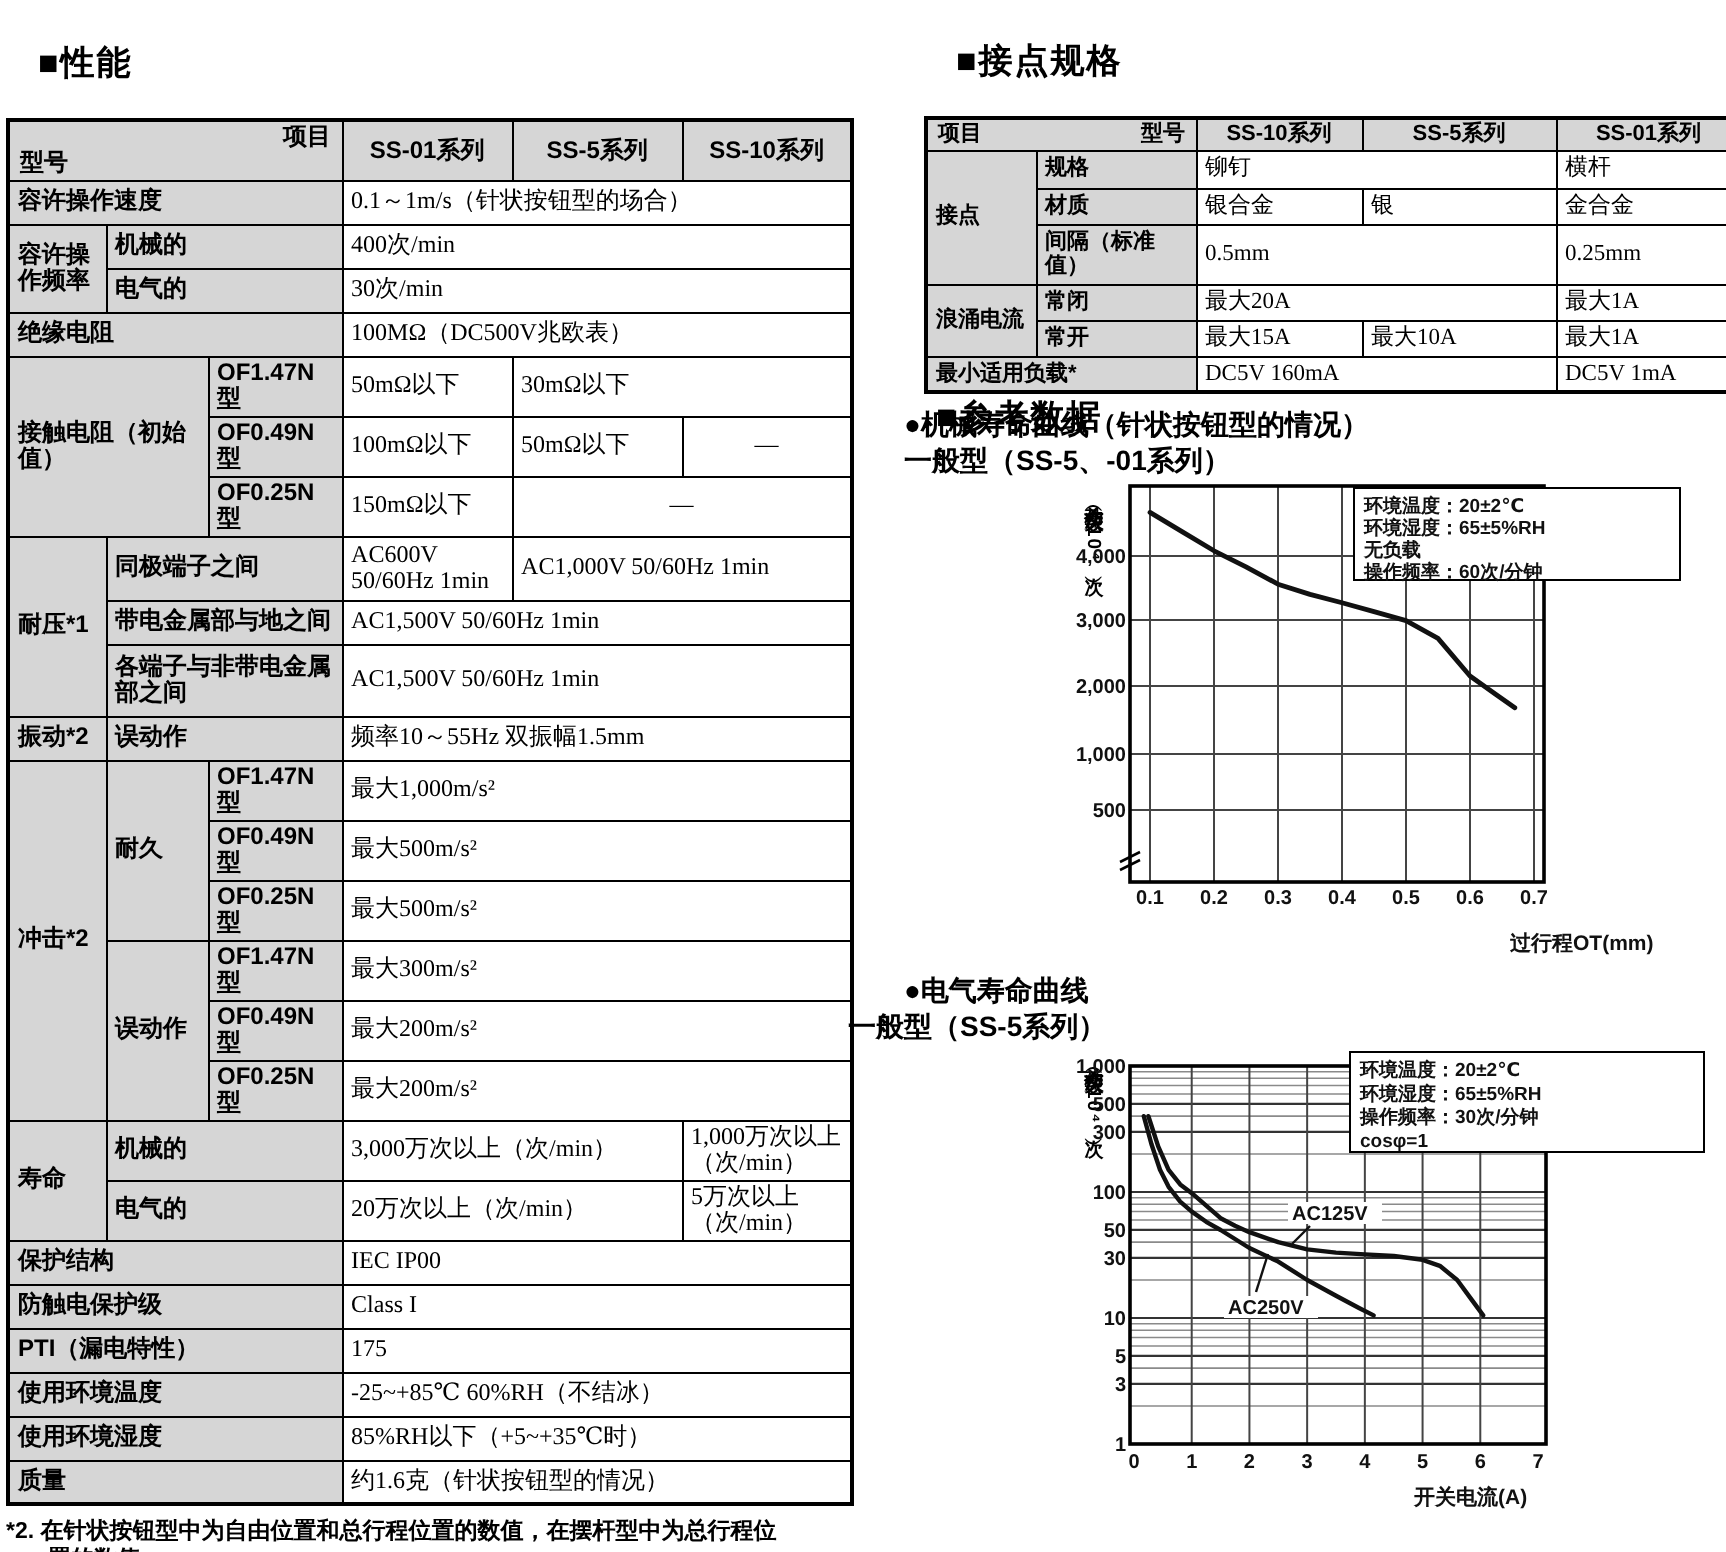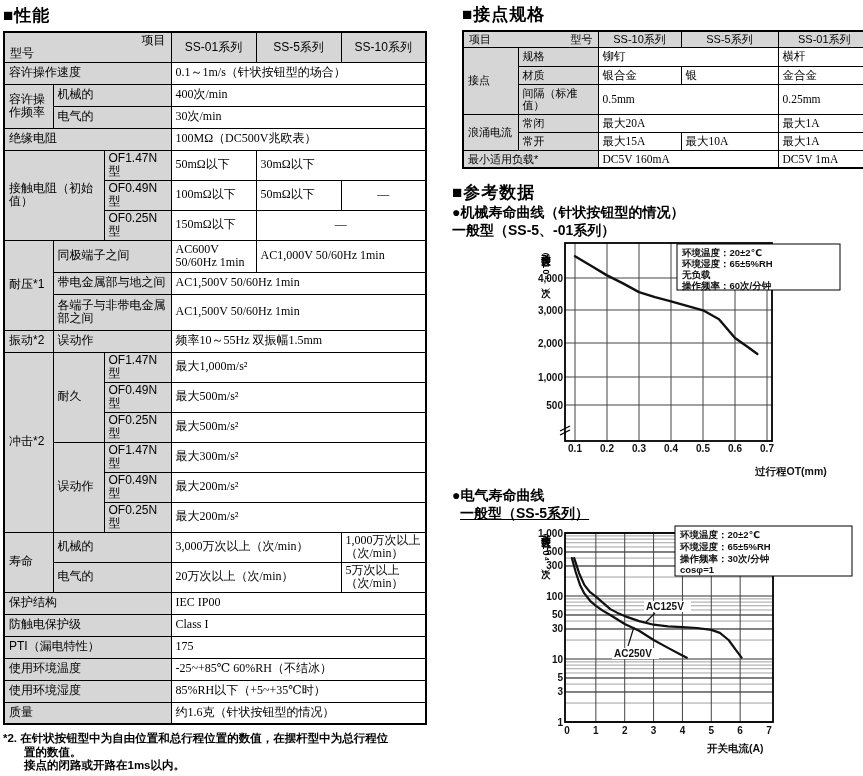--- a/index.html
+++ b/index.html
@@ -1,23 +1,23 @@
 <!DOCTYPE html>
 <html><head>
 <meta charset="utf-8">
 <style>
   html,body{margin:0;padding:0;background:#fff;}
   #page{position:relative;width:863px;height:776px;background:#fff;overflow:hidden;
         font-family:"Liberation Sans","DejaVu Sans",sans-serif;color:#000;}
-  h2.sec{margin:0;font-size:17px;font-weight:bold;letter-spacing:1px;}
+  h2.sec{margin:16px;font-size:17px;font-weight:bold;letter-spacing:1px;}
   h3.sub{margin:0;font-size:14px;font-weight:bold;}
   .abs{position:absolute;}
   table.spec{border-collapse:collapse;table-layout:fixed;border:2px solid #000;margin-top:4px;}
   table.spec td{border:1.5px solid #000;padding:1px 4px;vertical-align:middle;overflow:hidden;}
-  td.lab{background:#d6d6d6;font-weight:normal;font-size:12px;line-height:13.5px;}
+  td.lab{background:#d6d6d6;font-weight:bold;font-size:12px;line-height:13.5px;}
   td.val{background:#fff;font-family:"Liberation Serif","DejaVu Serif",serif;font-size:12px;line-height:13.5px;margin-left:28px;}
   td.ctr{text-align:center;}
   #contact-table td.lab{font-size:11px;line-height:12.5px;}
   #contact-table td.val{font-size:11.5px;line-height:12.5px;}
   td.hdr-split{position:relative;}
   td.hdr-split .hs-item{position:absolute;top:1px;right:5px;}
   td.hdr-split .hs-model{position:absolute;bottom:1px;left:5px;}
   td.hdr-flat{position:relative;}
   td.hdr-flat .hf-item{position:absolute;top:1px;left:5px;}
   td.hdr-flat .hf-model{position:absolute;top:1px;right:5px;}
@@ -234,21 +234,21 @@
         <td class="val">DC5V 1mA</td>
       </tr>
     </tbody>
       </table>
   </div>
 
   <h2 class="sec abs" style="left:452px;top:181px;">■参考数据</h2>
   <h3 class="sub abs" style="left:452px;top:204px;">●机械寿命曲线（针状按钮型的情况）</h3>
   <h3 class="sub abs" style="left:452px;top:222px;">一般型（SS-5、-01系列）</h3>
   <h3 class="sub abs" style="left:452px;top:487px;font-family:Liberation Mono, monospace;">●电气寿命曲线</h3>
-  <h3 class="sub abs" style="left:460px;top:505px;text-decoration:underline;">一般型（SS-5系列）</h3>
+  <h3 class="sub abs" style="left:424px;top:505px;">一般型（SS-5系列）</h3>
 
   <div class="chart" style="left:530px;top:240px;width:333px;height:248px;">
     <div class="ylab" style="left:11px;top:6px;">动作次数（×10⁴次）</div>
     <svg id="svg-mech" width="333" height="248">
         <line x1="45" y1="3" x2="45" y2="201" stroke="#444" stroke-width="1"></line>
         <text x="45" y="212" font-family="&quot;Liberation Sans&quot;,&quot;DejaVu Sans&quot;,sans-serif" font-size="10" font-weight="bold" fill="#111" text-anchor="middle">0.1</text>
         <line x1="77" y1="3" x2="77" y2="201" stroke="#444" stroke-width="1"></line>
         <text x="77" y="212" font-family="&quot;Liberation Sans&quot;,&quot;DejaVu Sans&quot;,sans-serif" font-size="10" font-weight="bold" fill="#111" text-anchor="middle">0.2</text>
         <line x1="109" y1="3" x2="109" y2="201" stroke="#444" stroke-width="1"></line>
         <text x="109" y="212" font-family="&quot;Liberation Sans&quot;,&quot;DejaVu Sans&quot;,sans-serif" font-size="10" font-weight="bold" fill="#111" text-anchor="middle">0.3</text>

